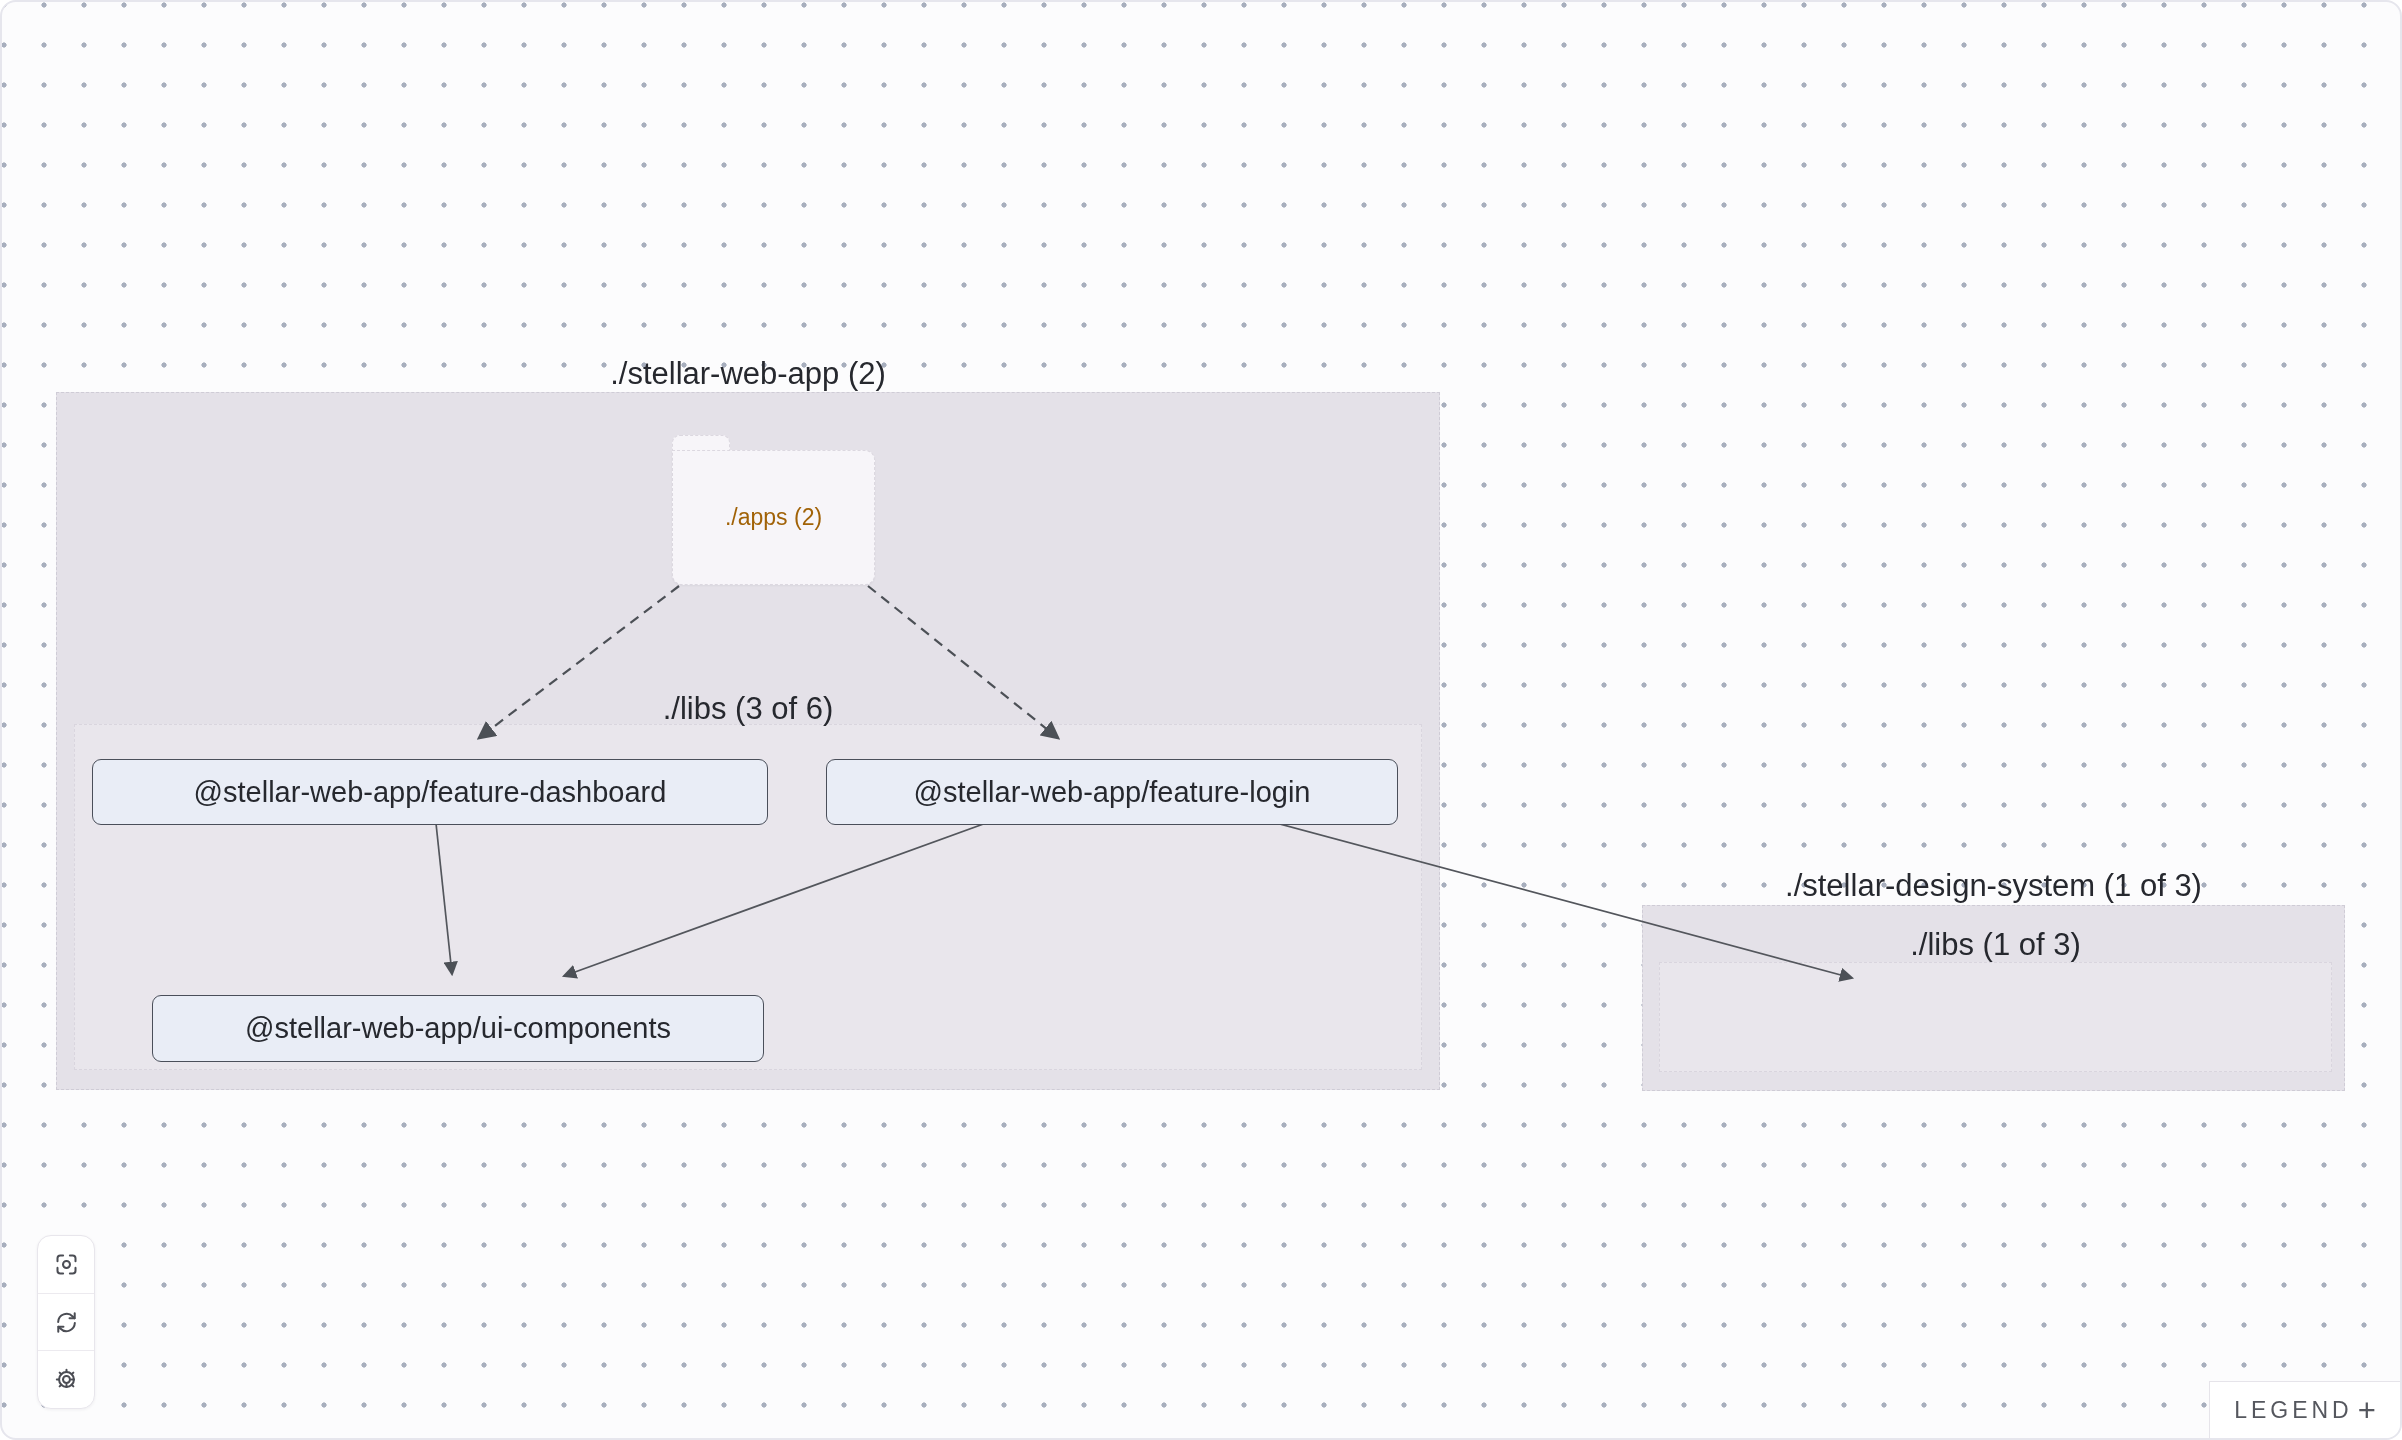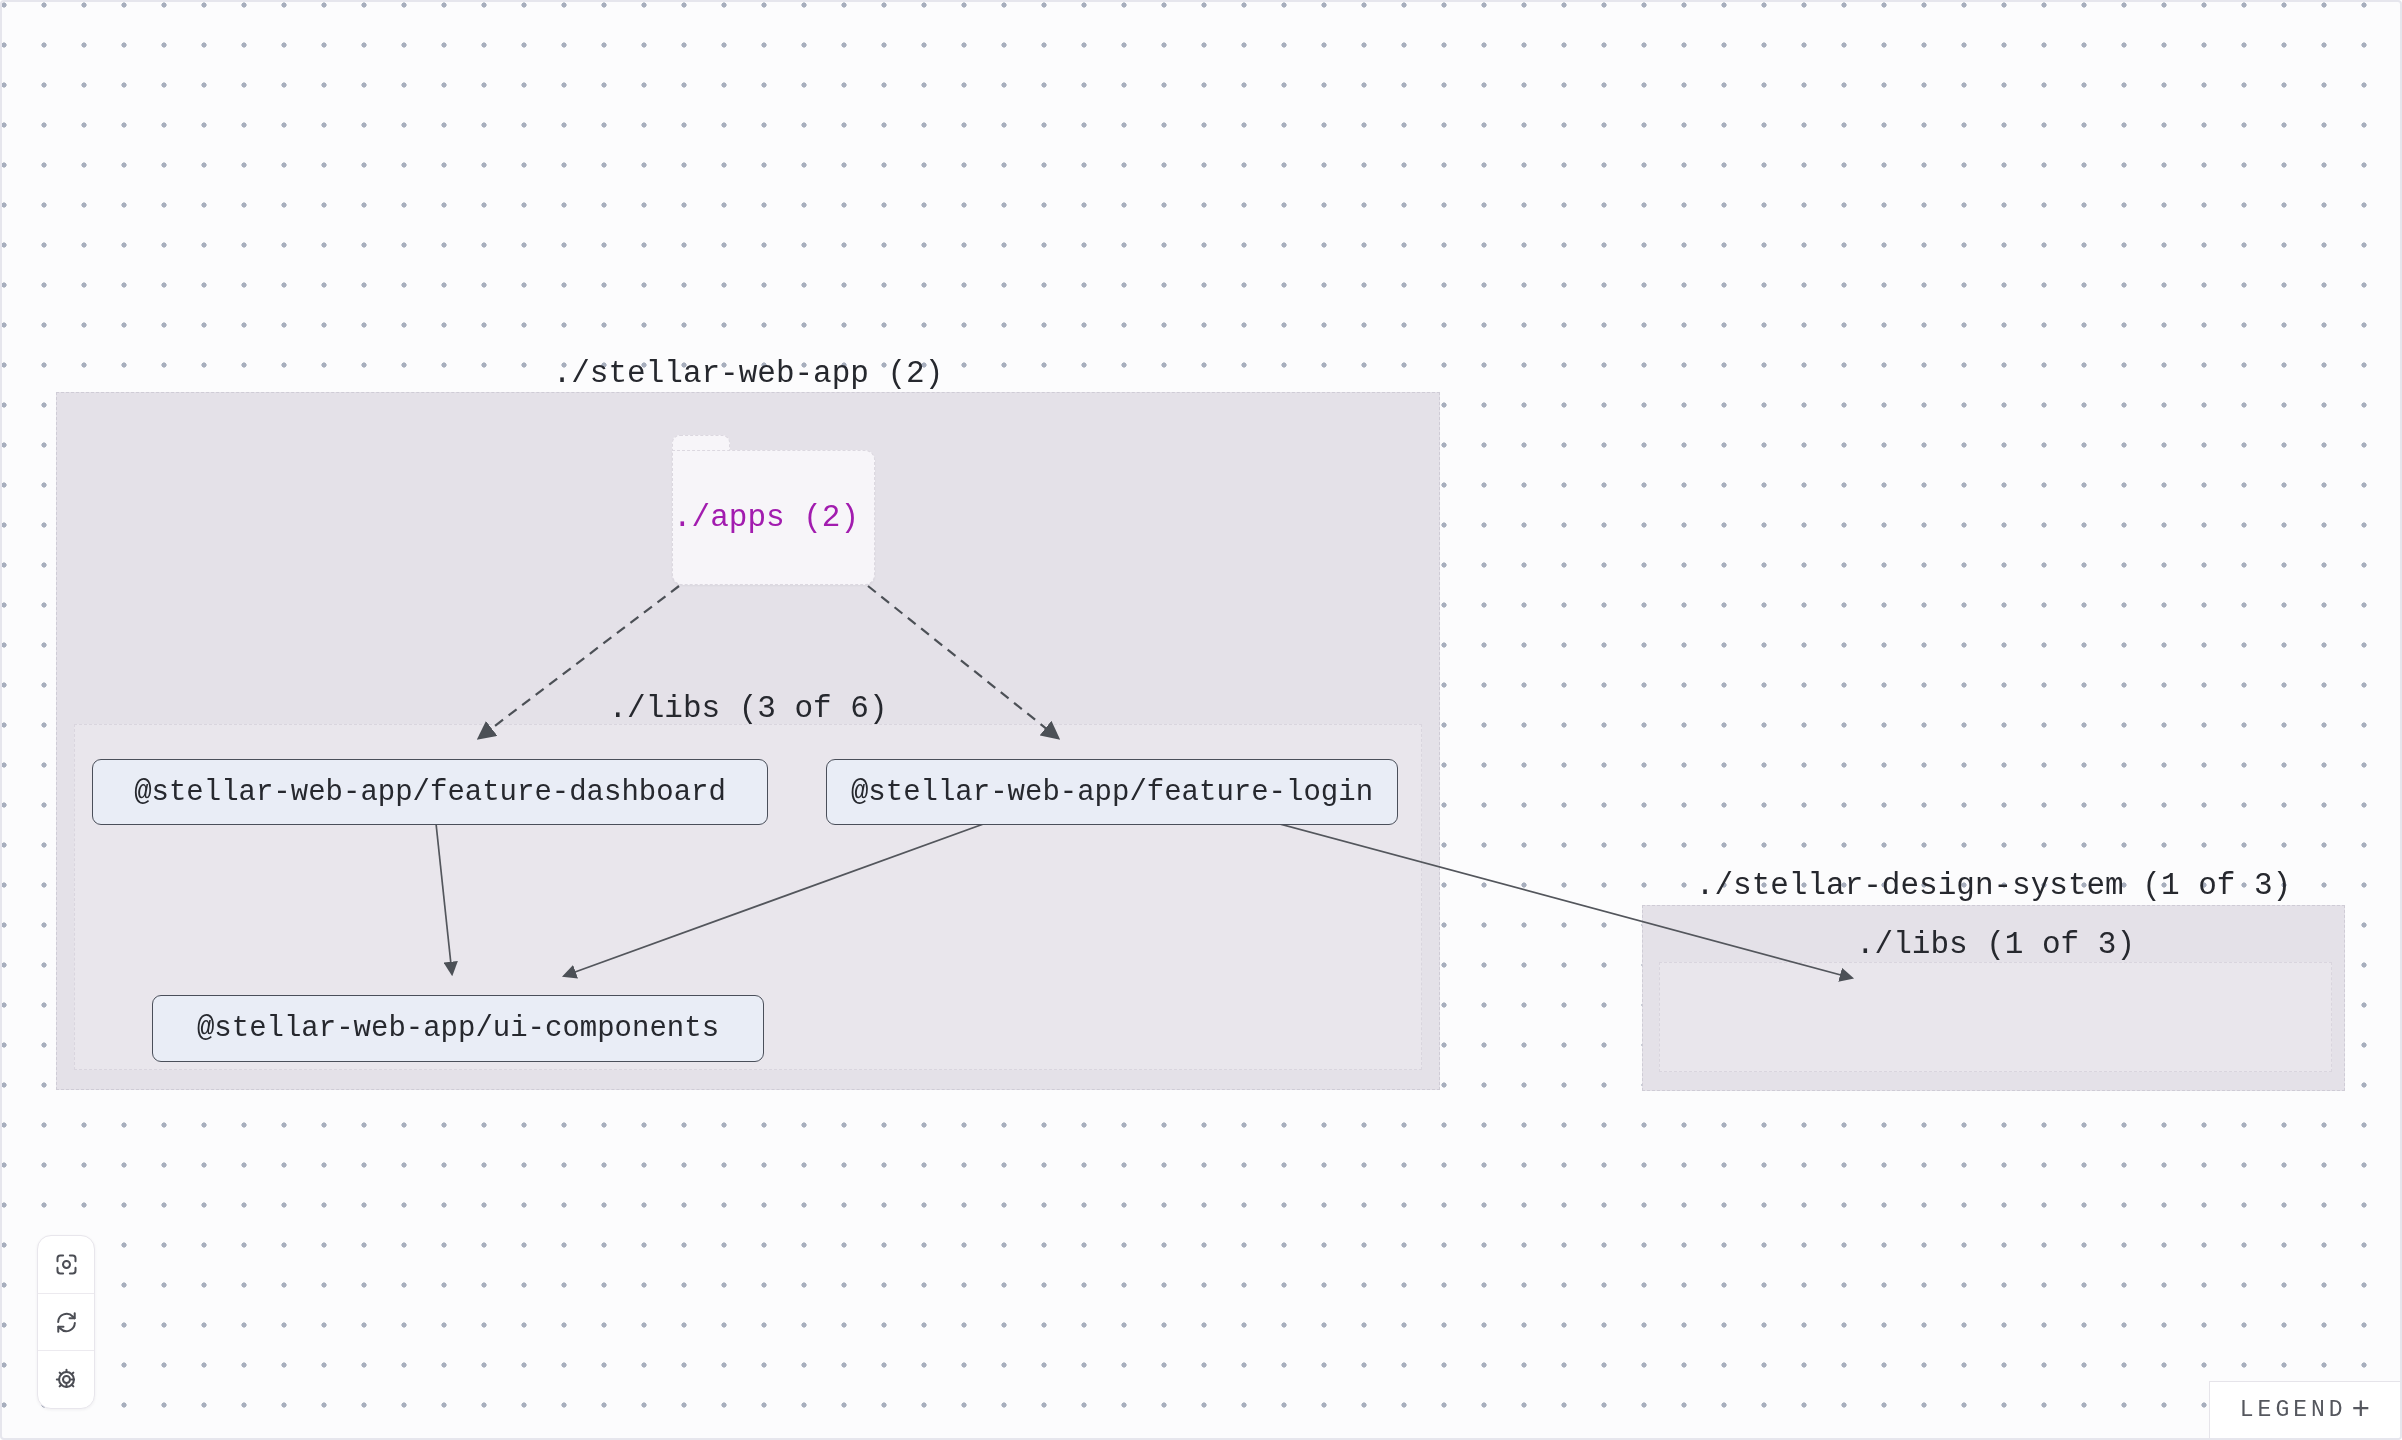--- a/index.html
+++ b/index.html
@@ -1,44 +1,44 @@
 <!DOCTYPE html>
 <html><head>
 <meta charset="utf-8">
 <style>
   html,body{margin:0;padding:0;background:#ffffff;}
   *{box-sizing:border-box;}
   #canvas{
     position:relative;width:2402px;height:1440px;overflow:hidden;
-    font-family:Liberation Mono, monospace;
+    font-family:Liberation Sans, sans-serif;
     background-color:#fcfcfd;
     background-image:radial-gradient(circle,#a7aebd 2.3px,rgba(167,174,189,0) 2.9px);
     background-size:40px 40px;background-position:22px 23px;
-    border:2px solid #e6e6ed;border-radius:4px;
+    border:2px solid #e6e6ed;border-radius:16px;
   }
   .cluster{
     position:absolute;background:#e4e1e8;border:1px dashed #cfccd6;
   }
   .subcluster{
     position:absolute;border:1px dashed #d9d5de;background:rgba(255,255,255,0.18);
   }
   .cluster-label,.subcluster-label{
     position:absolute;text-align:center;font-size:31px;color:#26282e;line-height:36px;
     white-space:nowrap;
   }
   .folder-tab{
     position:absolute;left:670px;top:433px;width:58px;height:17px;
     background:#f7f5f9;border:1px dashed #dcd8e0;border-bottom:none;
     border-radius:8px 8px 0 0;z-index:3;
   }
   .folder-body{
     position:absolute;left:670px;top:448px;width:203px;height:135px;
     background:#f7f5f9;border:1px dashed #dcd8e0;border-radius:0 10px 10px 10px;
-    display:flex;align-items:center;justify-content:flex-start;z-index:3;
-    font-size:31px;color:#a21caf;box-shadow:0 1px 2px rgba(40,40,60,0.05);
+    display:flex;align-items:center;justify-content:center;z-index:3;
+    font-size:23px;color:#a16207;box-shadow:0 1px 2px rgba(40,40,60,0.05);
   }
   .node{
     position:absolute;background:#e9edf6;border:1.5px solid #4a4f5a;border-radius:9px;
     display:flex;align-items:center;justify-content:center;
     font-size:29px;color:#26282e;z-index:5;white-space:nowrap;margin-top:14px;
   }
   #edges{position:absolute;left:0;top:0;z-index:4;pointer-events:none;}
   #toolbar{
     position:absolute;left:35px;top:1233px;width:58px;height:174px;
     background:#ffffff;border:1px solid #e8e6ec;border-radius:14px;

